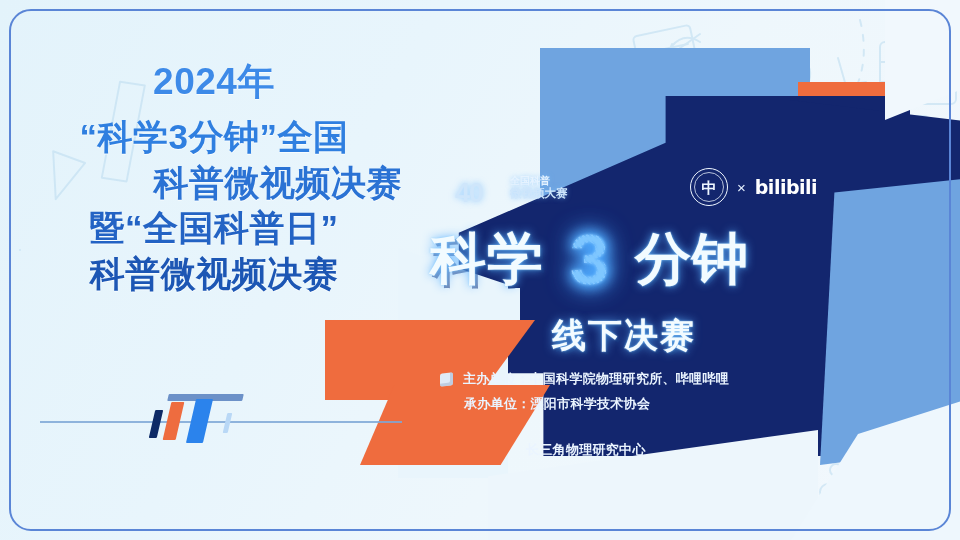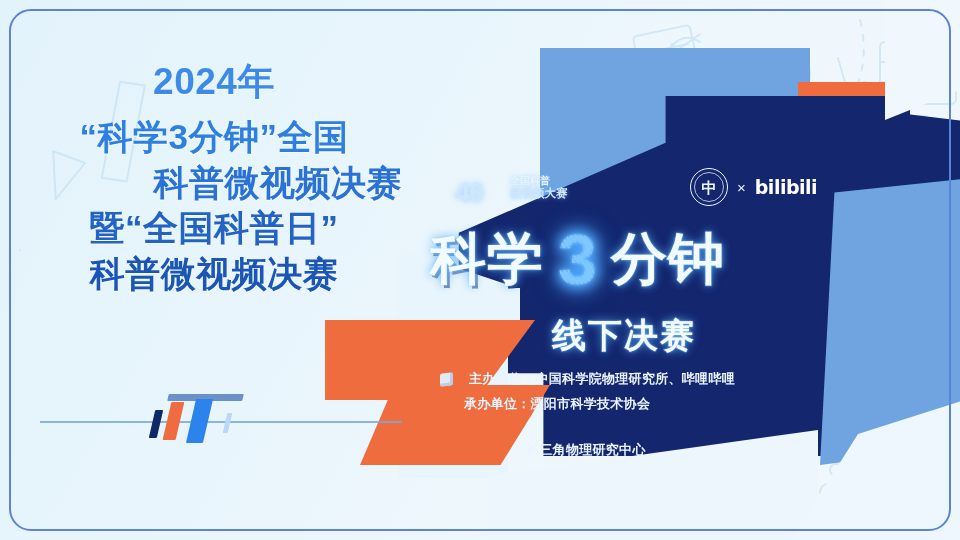--- a/index.html
+++ b/index.html
@@ -76,35 +76,35 @@
 
   .year24{left:455px;top:178px;font-size:27px;font-weight:700;color:#cfe6fb;
     letter-spacing:-1px;text-shadow:0 0 6px rgba(120,190,255,.65);}
   .subcomp{left:510px;top:176px;line-height:1.05;text-align:left;}
   .subcomp b{display:block;font-size:10px;font-weight:700;color:#e6f3ff;
     text-shadow:0 0 5px rgba(120,190,255,.6);}
   .subcomp i{display:block;font-size:11.5px;font-style:normal;font-weight:700;color:#cfe6fb;
     text-shadow:0 0 5px rgba(120,190,255,.6);text-align:center;}
 
   .bigline{position:absolute;left:430px;top:218px;width:430px;height:84px;
-    display:flex;align-items:center;gap:14px;}
+    display:flex;align-items:center;gap:26px;}
   .bigline .w{font-size:56px;font-weight:800;color:#f2fbff;letter-spacing:1px;
     text-shadow:0 0 2px #8fd0ff,0 0 10px rgba(90,175,255,.95),3px 3px 0 rgba(20,50,120,.55);}
   .bigline .three{font-size:70px;font-weight:800;color:#dff0ff;
     text-shadow:0 0 3px #7fc7ff,0 0 14px rgba(80,170,255,1),0 0 26px rgba(60,150,255,.8);
     background:repeating-linear-gradient(58deg,#cfe9ff 0 2px,#3e8fe0 2px 4px);
     -webkit-background-clip:text;background-clip:text;
     -webkit-text-fill-color:transparent;filter:drop-shadow(0 0 6px rgba(90,180,255,.95));}
 
   .offline{position:absolute;left:552px;top:313px;font-size:34px;font-weight:800;
     color:#f3fbff;letter-spacing:2px;
     text-shadow:0 0 2px #8fd0ff,0 0 10px rgba(90,175,255,.95),3px 3px 0 rgba(20,50,120,.5);}
 
   .orgwrap{position:absolute;left:440px;top:370px;width:330px;}
-  .orgrow{display:flex;align-items:center;gap:16px;font-size:13px;font-weight:700;
+  .orgrow{display:flex;align-items:center;gap:10px;font-size:13px;font-weight:700;
     color:#eaf4ff;letter-spacing:.3px;margin-bottom:7px;white-space:nowrap;}
   .orgrow.r2{padding-left:24px;}
   .orgrow.r3{padding-left:86px;margin-top:28px;}
   .cube{width:13px;height:13px;flex:0 0 13px;background:#dfeaf7;
     transform:skewY(-6deg);box-shadow:inset -3px -3px 0 rgba(150,170,200,.45);border-radius:2px;}
 
   
   .logorow{position:absolute;left:690px;top:168px;display:flex;align-items:center;gap:9px;}
   .seal{width:36px;height:36px;border-radius:50%;border:1.6px solid #eef6ff;
     display:flex;align-items:center;justify-content:center;position:relative;}

